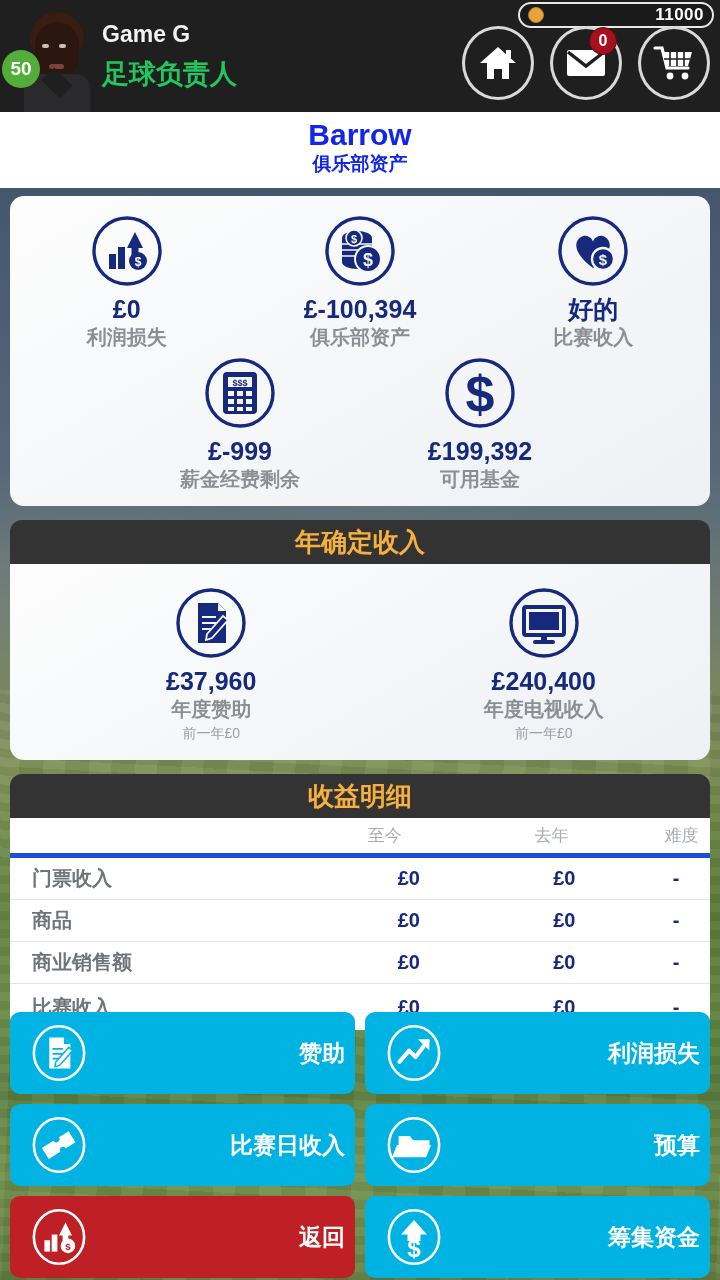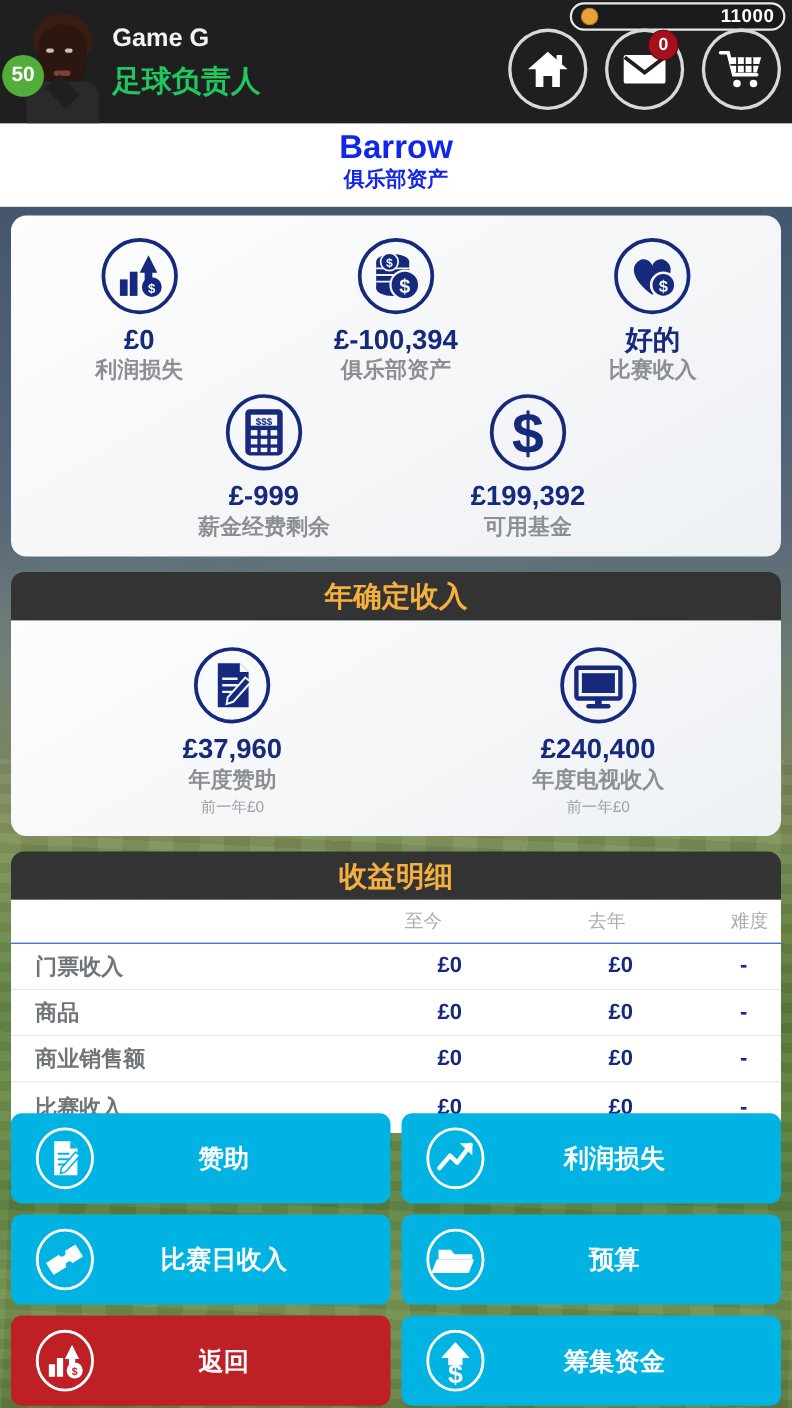--- a/index.html
+++ b/index.html
@@ -119,40 +119,40 @@
     display:flex; align-items:center; justify-content:center;
   }
   .sec-head-t{ color:#f5b03e; font-size:26px; font-weight:bold; }
   .sec-body{ margin:0 10px; border-radius:0 0 14px 14px; }
 
   .income-row{ display:flex; padding:22px 0 16px; }
 
   
   .tbl{ background:#fff; margin:0 10px; border-radius:0 0 14px 14px; overflow:hidden; }
   .tr{ display:flex; align-items:center; height:42px; border-bottom:1px solid #e4e6e9; }
-  .tr.head{ height:40px; border-bottom:1px solid #1d4ed8;gap:36px; }
+  .tr.head{ height:40px; border-bottom:5px solid #1d4ed8;gap:36px; }
   .tr:last-child{ border-bottom:none; height:46px; }
   .c-name{ width:330px; padding-left:22px; color:#6f7479; font-size:20px; font-weight:bold; }
   .c-num{ width:160px; text-align:center; color:#16297d; font-size:20px; font-weight:bold; }
   .c-diff{ width:70px; text-align:center; color:#16297d; font-size:20px; font-weight:bold; }
   .tr.head .c-num, .tr.head .c-diff{ color:#a9adb2; font-size:17px; font-weight:normal; }
 
   
   .btn-grid{
     position:absolute; left:0; right:0; top:1012px;
     display:grid; grid-template-columns:1fr 1fr; gap:10px 10px; padding:0 10px;
   }
   .btn{
     height:82px; border-radius:10px; background:#00b3e3;
     display:flex; align-items:center; position:relative;
   }
   .btn.danger{ background:#bf2026; }
   .btn .bico{ position:absolute; left:18px; top:11px; }
   .btn-label{
-    width:100%; text-align:center; color:#fff; font-size:23px; font-weight:bold;
+    width:100%; text-align:right; color:#fff; font-size:23px; font-weight:bold;
     padding-left:52px; padding-right:10px;
   }
   svg{ display:block; }
 </style>
 </head>
 <body>
 
 <div id="bg"></div>
 <div id="grain"></div>
 

